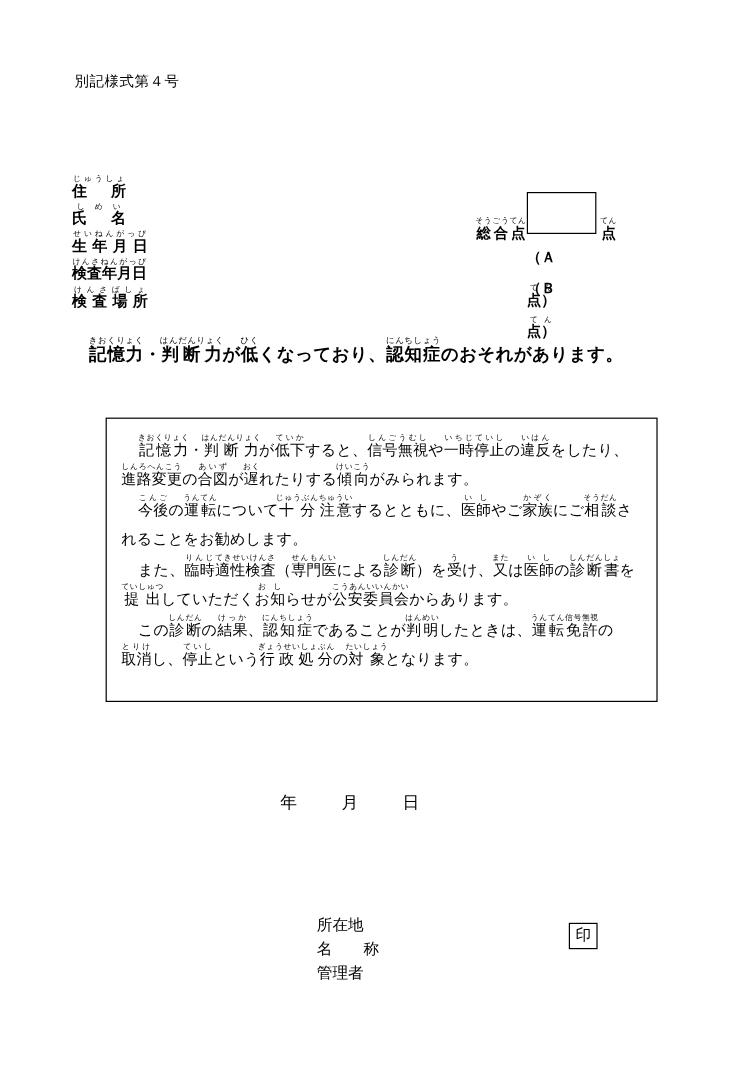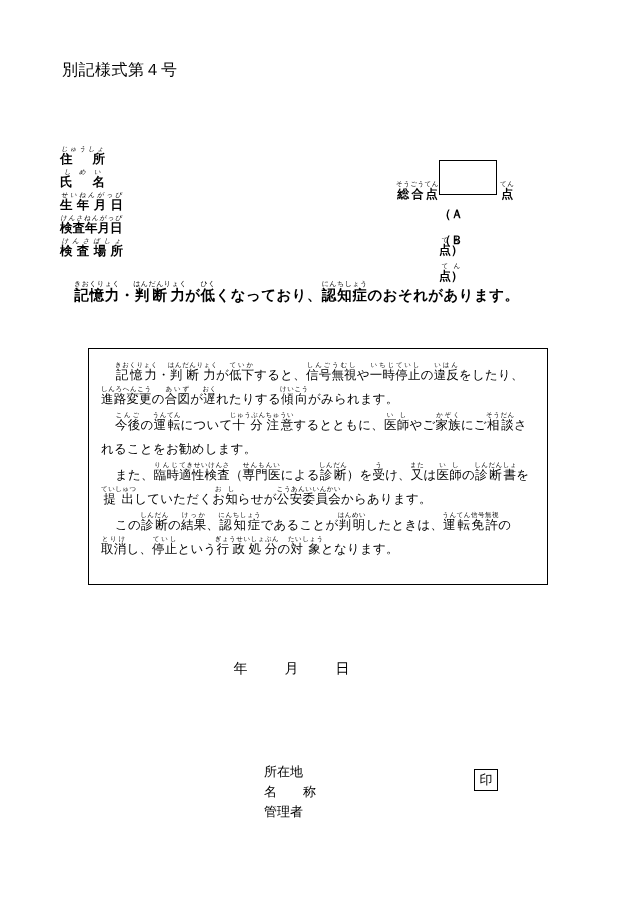--- a/index.html
+++ b/index.html
@@ -27,21 +27,21 @@
     font-size: 6.5px;
     line-height: 1;
     letter-spacing: 0.5px;
     font-weight: normal;
   }
 
   .form-no {
     position: absolute;
     left: 62px;
     top: 60px;
-    font-size: 16px;
+    font-size: 12px;
     letter-spacing: 0.5px;
   }
 
   .doc-title {
     position: absolute;
     left: 0;
     top: 92px;
     width: 630px;
     text-align: center;
     font-size: 15px;
@@ -53,21 +53,21 @@
   
   .fields {
     position: absolute;
     left: 60px;
     top: 145px;
     font-size: 12.5px;
     font-weight: bold;
     line-height: 19px;
   }
   .fields .row { white-space: nowrap; }
-  .fields rt { font-size: 6.5px; font-weight: normal; font-style: italic; }
+  .fields rt { font-size: 6.5px; font-weight: normal; }
   .sp2 { display: inline-block; width: 20px; }
 
   
   .score-area {
     position: absolute;
     left: 396px;
     top: 160px;
     font-size: 12px;
     font-weight: bold;
   }

